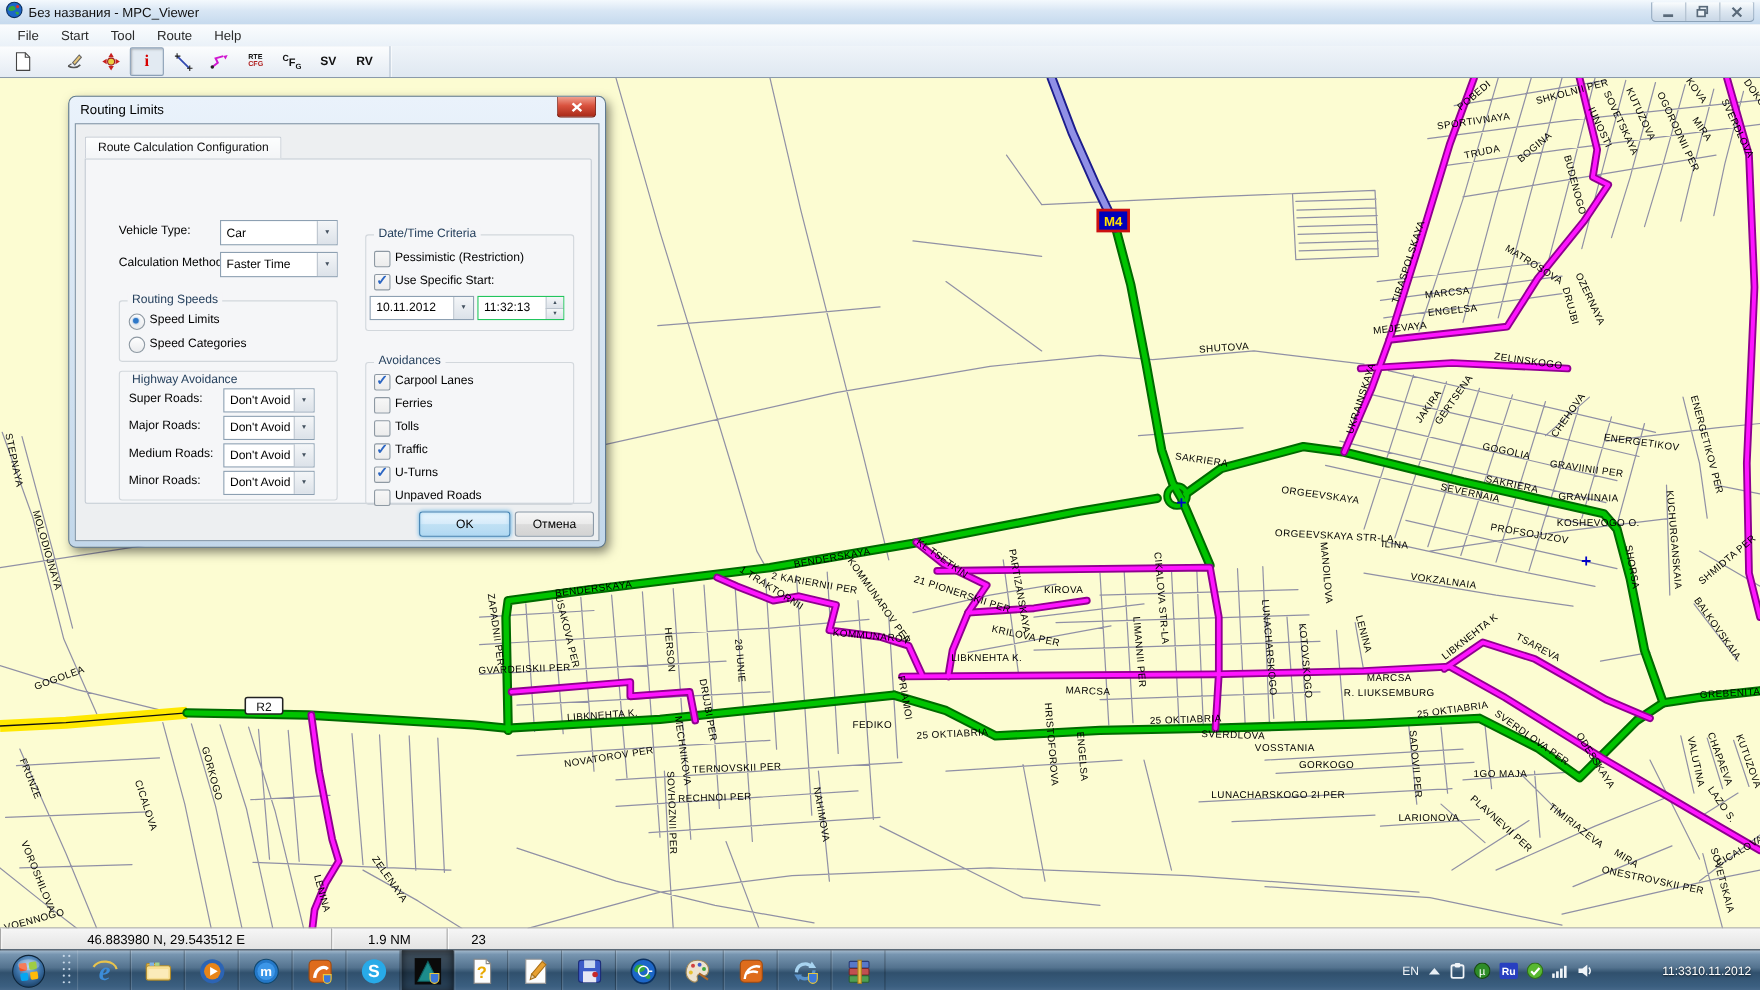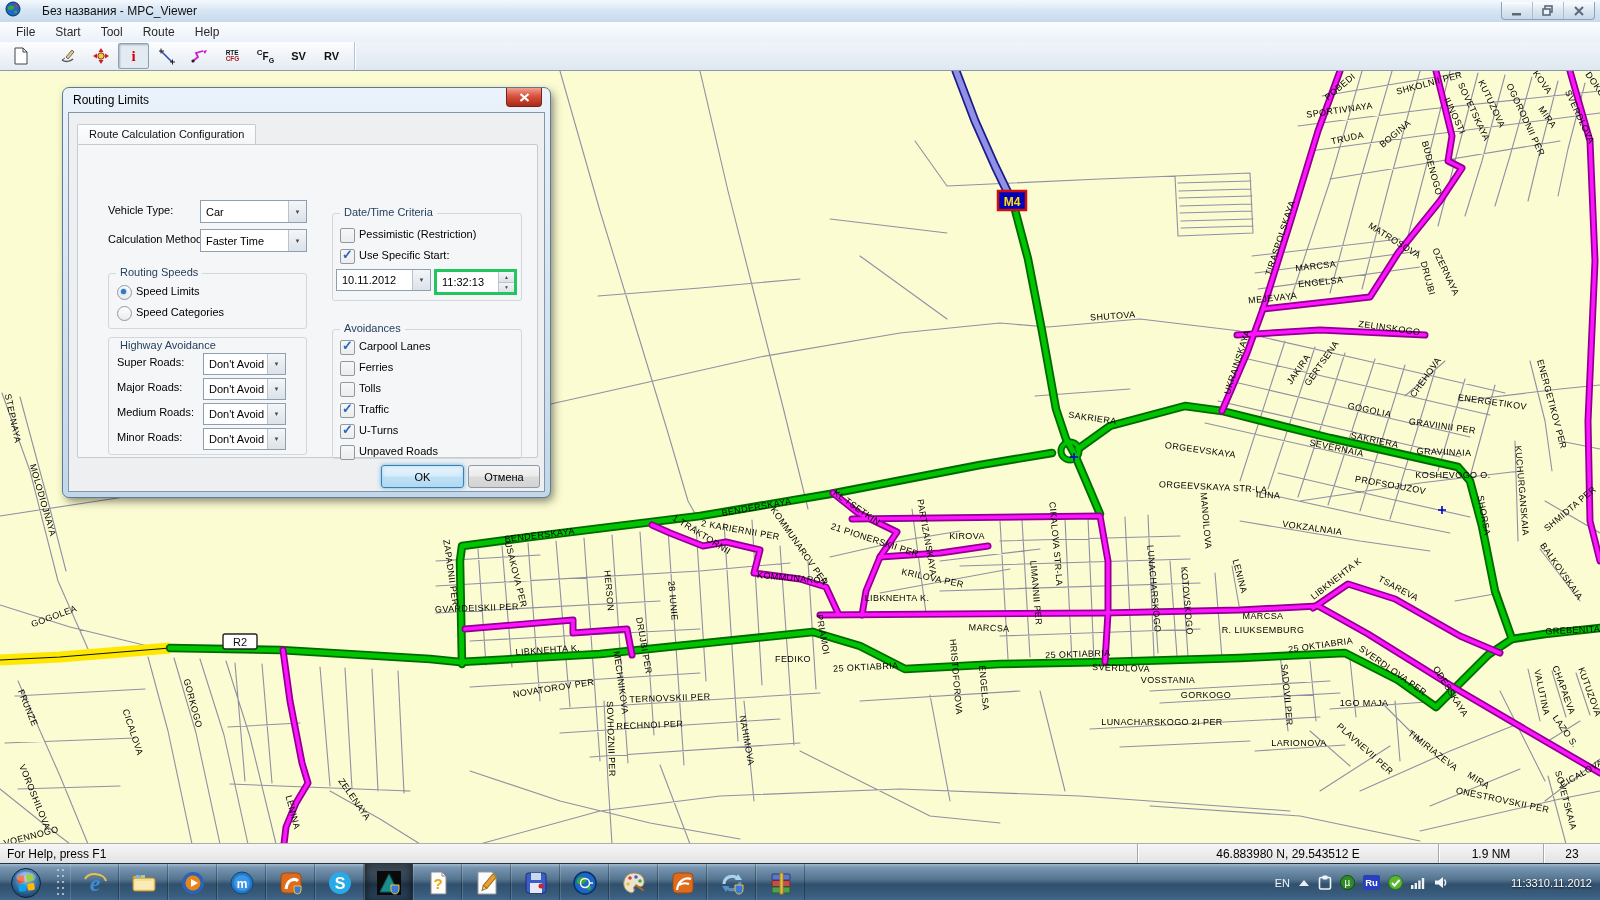--- a/index.html
+++ b/index.html
@@ -2,21 +2,21 @@
 <html><head>
 <meta charset="utf-8">
 <style>
   html,body{margin:0;padding:0;width:1600px;height:900px;overflow:hidden;
     font-family:"Liberation Sans",sans-serif;background:#000;}
   #app{position:relative;width:1600px;height:900px;background:#EDF2F8;}
 
   
   #titlebar{position:absolute;top:0;left:0;right:0;height:22px;
     background:linear-gradient(#F4F9FD,#D8E6F4 45%,#C6DAEE);
-    border-bottom:1px solid #96AEC6;display:flex;align-items:center;padding:0 5px;gap:21px;}
+    border-bottom:1px solid #96AEC6;display:flex;align-items:center;padding:0 5px;gap:5px;}
   .win-title{font-size:12px;color:#111;}
   .win-controls{margin-left:auto;display:flex;border:1px solid #8CA2B8;border-top:none;
     border-radius:0 0 4px 4px;overflow:hidden;
     background:linear-gradient(#FBFDFE,#DDE7F1 48%,#C9D7E6);}
   .win-btn{width:30px;height:17px;display:flex;align-items:center;justify-content:center;
     border-right:1px solid #AEBECC;}
   .win-btn:last-child{border-right:none;}
 
   
   #menubar{position:absolute;top:22px;left:0;right:0;height:20px;
@@ -58,21 +58,21 @@
   .tab-panel{position:absolute;left:8px;width:459px;top:31px;height:312px;background:#F5F6F8;
     border:1px solid #C4CBD3;border-radius:0 2px 2px 2px;}
   .lbl{position:absolute;font-size:11px;color:#000;white-space:nowrap;}
   .grp{position:absolute;border:1px solid #D2D7DC;border-radius:3px;}
   .grp-title{position:absolute;font-size:11px;color:#26415E;background:#F5F6F8;padding:0 4px;white-space:nowrap;}
   .combo{position:absolute;background:#fff;border:1px solid #8DA0B2;display:flex;align-items:center;
     font-size:11px;color:#000;padding-left:5px;}
   .combo .arrow{margin-left:auto;align-self:stretch;width:17px;
     background:linear-gradient(#F4F6F8,#DCE2E9);border-left:1px solid #BAC3CD;
     display:flex;align-items:center;justify-content:center;font-size:6px;color:#42505E;}
-  .spin{position:absolute;background:#fff;border:3px solid #22c55e;display:flex;align-items:center;
+  .spin{position:absolute;background:#fff;border:1px solid #22c55e;display:flex;align-items:center;
     font-size:11px;color:#000;padding-left:5px;}
   .spin .btns{margin-left:auto;align-self:stretch;width:16px;display:flex;flex-direction:column;}
   .spin .btns div{flex:1;background:linear-gradient(#F4F6F8,#DCE2E9);border-left:1px solid #BAC3CD;
     display:flex;align-items:center;justify-content:center;font-size:5px;color:#42505E;}
   .spin .btns div:first-child{border-bottom:1px solid #BAC3CD;}
   .ck{position:absolute;width:13px;height:13px;background:linear-gradient(#F7F7F7,#ECECEC);
     border:1px solid #8E99A3;border-radius:2px;}
   .ck.on::after{content:"\2713";position:absolute;left:1px;top:-3px;font-size:13px;font-weight:bold;color:#2C66C3;}
   .rd{position:absolute;width:13px;height:13px;border-radius:50%;background:linear-gradient(#FEFEFE,#E9EBED);
     border:1px solid #8E99A3;}
@@ -473,21 +473,20 @@
             <div class="ck" style="left: 262px; top: 300px;"></div>
             <span class="opt-label" style="left: 281px; top: 300px;">Unpaved Roads</span>
           </div>
         <div class="btn default" style="left:312px;top:352px;width:81px">OK</div>
         <div class="btn" style="left:399px;top:352px;width:70px">Отмена</div>
       </div>
     </div>
   </div>
 
   <div id="statusbar">
-    <span class="sb-left">For Help, press F1</span>
     <span class="sb-cell" style="width:300px">46.883980 N,  29.543512 E</span>
     <span class="sb-cell" style="width:104px">1.9 NM</span>
     <span class="sb-cell" style="width:56px">23</span>
   </div>
 
   <div id="taskbar">
     <div id="start-orb">
       <svg width="32" height="32" viewBox="0 0 32 32">
         <defs>
             <radialGradient id="orb" cx="50%" cy="35%" r="70%">

